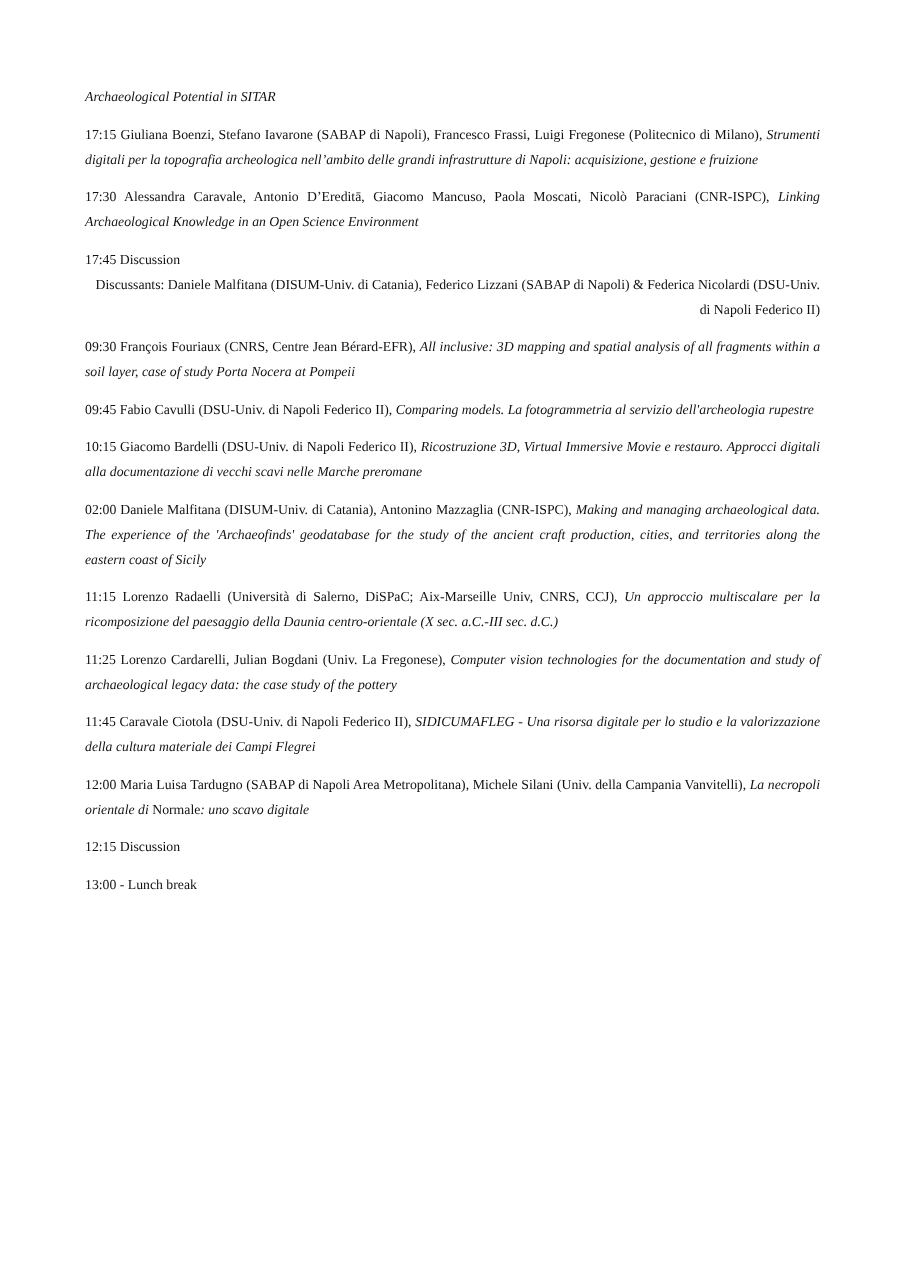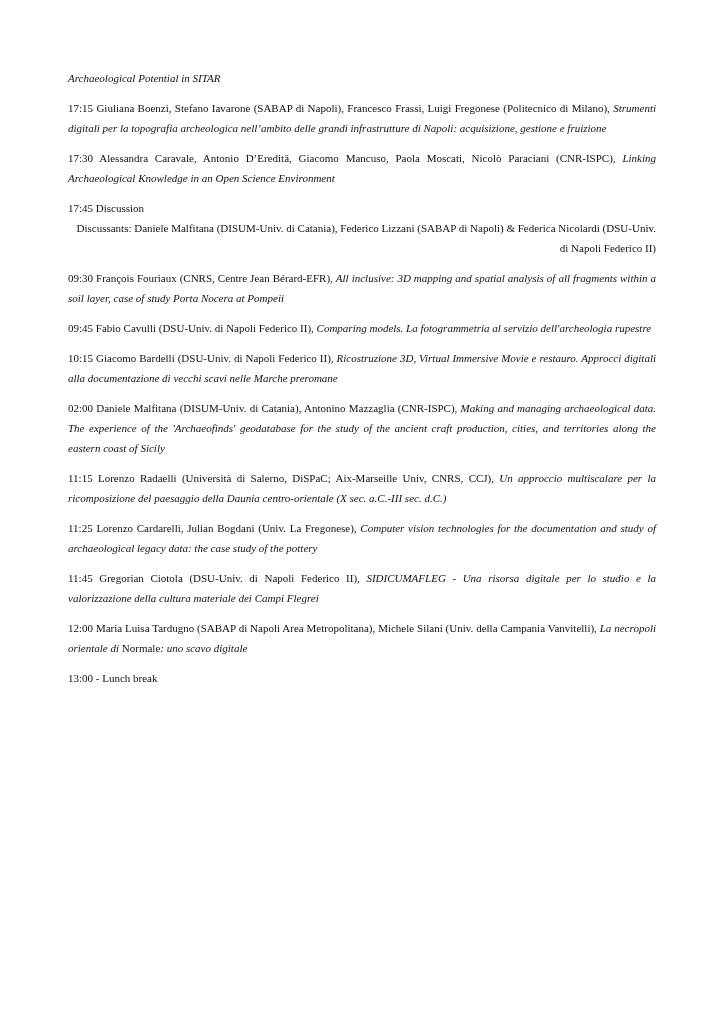--- a/index.html
+++ b/index.html
@@ -77,29 +77,33 @@
   </p>
 
   <p class="para">
     <span>11:25</span>
     <span>Lorenzo Cardarelli, Julian Bogdani (Univ. La Fregonese),</span>
     <span class="it">Computer vision technologies for the documentation and study of archaeological legacy data: the case study of the pottery</span>
   </p>
 
   <p class="para">
     <span>11:45</span>
-    <span>Gregorian Ciotola (DSU-Univ. di Napoli Federico II),</span>
+    <span>Caravale Ciotola (DSU-Univ. di Napoli Federico II),</span>
     <span class="it">SIDICUMAFLEG - Una risorsa digitale per lo studio e la valorizzazione della cultura materiale dei Campi Flegrei</span>
   </p>
 
   <p class="para">
     <span>12:00</span>
     <span>Maria Luisa Tardugno (SABAP di Napoli Area Metropolitana), Michele Silani (Univ. della Campania Vanvitelli),</span>
     <span class="it">La necropoli orientale di</span>
     <span>Normale</span><span class="it">: uno scavo digitale</span>
   </p>
 
+  <p class="para">
+    <span>12:15</span>
+    <span>Discussion</span>
+  </p>
 
   <p class="para">
     <span>13:00 - Lunch break</span>
   </p>
 
 </div>
 
 </body></html>

